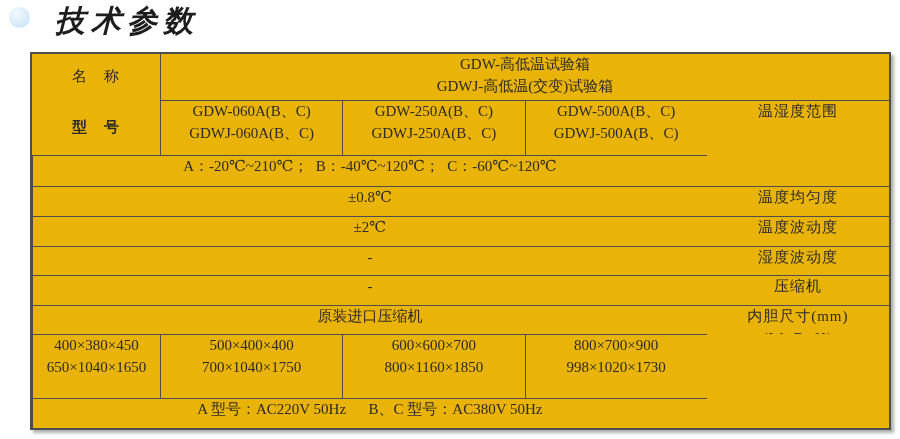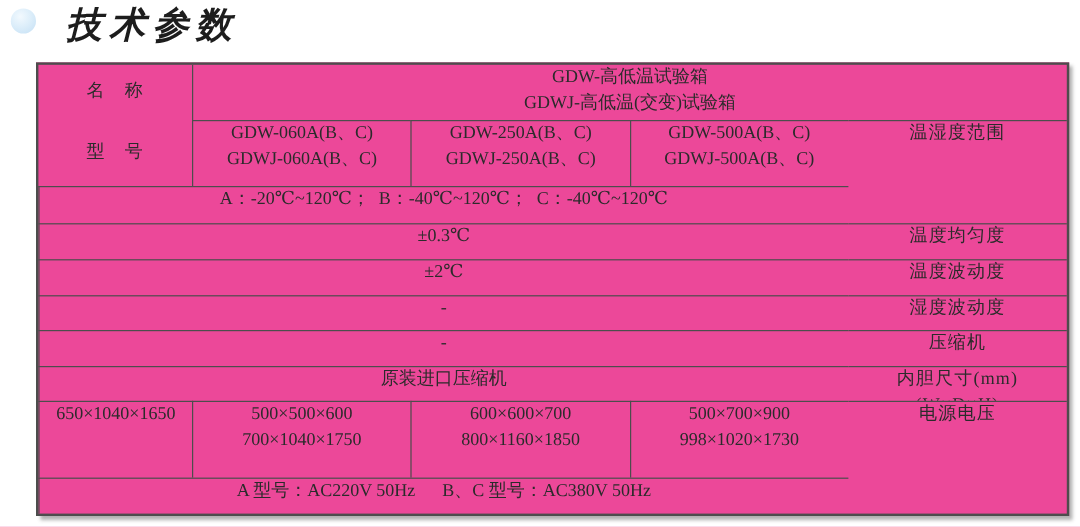--- a/index.html
+++ b/index.html
@@ -13,41 +13,41 @@
     position:absolute;left:9px;top:7px;width:21px;height:21px;border-radius:50%;
     background:radial-gradient(circle at 38% 32%, #f2f9fe 0%, #ddeefa 45%, #c3dff4 100%);
   }
   .page-title{
     position:absolute;left:55px;top:1px;
     font-size:30px;font-style:italic;font-weight:bold;color:#1d1d1d;
     letter-spacing:6px;
   }
   .spec-table{
     position:absolute;left:30px;top:52px;width:861px;height:378px;
-    box-sizing:border-box;background:#ec4899;
+    box-sizing:border-box;background:#eab308;
     border:2px solid #4d4d4d;
     box-shadow:3px 3px 3px rgba(80,80,80,0.45);
     display:grid;
     grid-template-columns:128px repeat(4,1fr);
     grid-template-rows:46px 55px 31px 30px 30px 29px 30px 29px 64px 30px;
     font-size:15px;line-height:1.45;
   }
   .cell{
     box-sizing:border-box;display:flex;flex-direction:column;
     align-items:center;justify-content:flex-start;text-align:center;
     border-left:1px solid #4d4d4d;border-top:1px solid #4d4d4d;
     overflow:hidden;padding:0 2px;
   }
   .cell.nl{border-left:none;}
   .cell.nt{border-top:none;}
   .span4{grid-column:span 4;}
   .label{letter-spacing:1px;}
   .merged{grid-column:1;grid-row:span 2;justify-content:stretch;padding:0;}
   .merged .half1{height:46px;display:flex;align-items:center;justify-content:center;width:100%;}
-  .merged .half2{flex:1;display:flex;align-items:center;justify-content:center;width:100%;}
+  .merged .half2{flex:1;display:flex;align-items:center;justify-content:center;width:100%;font-weight:bold;}
   .pre{white-space:pre;}
   .ln{display:block;}
 </style>
 </head>
 <body>
 
 <div class="page-header">
   <span class="bullet"></span>
   <span class="page-title">技术参数</span>
 </div>
@@ -71,52 +71,52 @@
   <div class="cell">
     <span class="ln">GDW-250A(B、C)</span>
     <span class="ln">GDWJ-250A(B、C)</span>
   </div>
   <div class="cell">
     <span class="ln">GDW-500A(B、C)</span>
     <span class="ln">GDWJ-500A(B、C)</span>
   </div>
 
   <div class="cell nl label">温湿度范围</div>
-  <div class="cell span4 pre">A：-20℃~120℃；  B：-40℃~120℃；  C：-40℃~120℃</div>
+  <div class="cell span4 pre">A：-20℃~210℃；  B：-40℃~120℃；  C：-60℃~120℃</div>
 
-  <div class="cell span4">±0.3℃</div>
+  <div class="cell span4">±0.8℃</div>
 
   <div class="cell nl label">温度均匀度</div>
   <div class="cell span4">±2℃</div>
 
   <div class="cell nl label">温度波动度</div>
   <div class="cell span4">-</div>
 
   <div class="cell nl label">湿度波动度</div>
   <div class="cell span4">-</div>
 
   <div class="cell nl label">压缩机</div>
   <div class="cell span4">原装进口压缩机</div>
 
   <div class="cell nl label">
     <span class="ln">内胆尺寸(mm)</span>
     <span class="ln">(W×D×H)</span>
   </div>
   <div class="cell">
+    <span class="ln">400×380×450</span>
     <span class="ln">650×1040×1650</span>
   </div>
   <div class="cell">
-    <span class="ln">500×500×600</span>
+    <span class="ln">500×400×400</span>
     <span class="ln">700×1040×1750</span>
   </div>
   <div class="cell">
     <span class="ln">600×600×700</span>
     <span class="ln">800×1160×1850</span>
   </div>
   <div class="cell">
-    <span class="ln">500×700×900</span>
+    <span class="ln">800×700×900</span>
     <span class="ln">998×1020×1730</span>
   </div>
 
-  <div class="cell nl label">电源电压</div>
   <div class="cell span4 pre">A 型号：AC220V 50Hz      B、C 型号：AC380V 50Hz</div>
 
 </div>
 
 </body></html>

